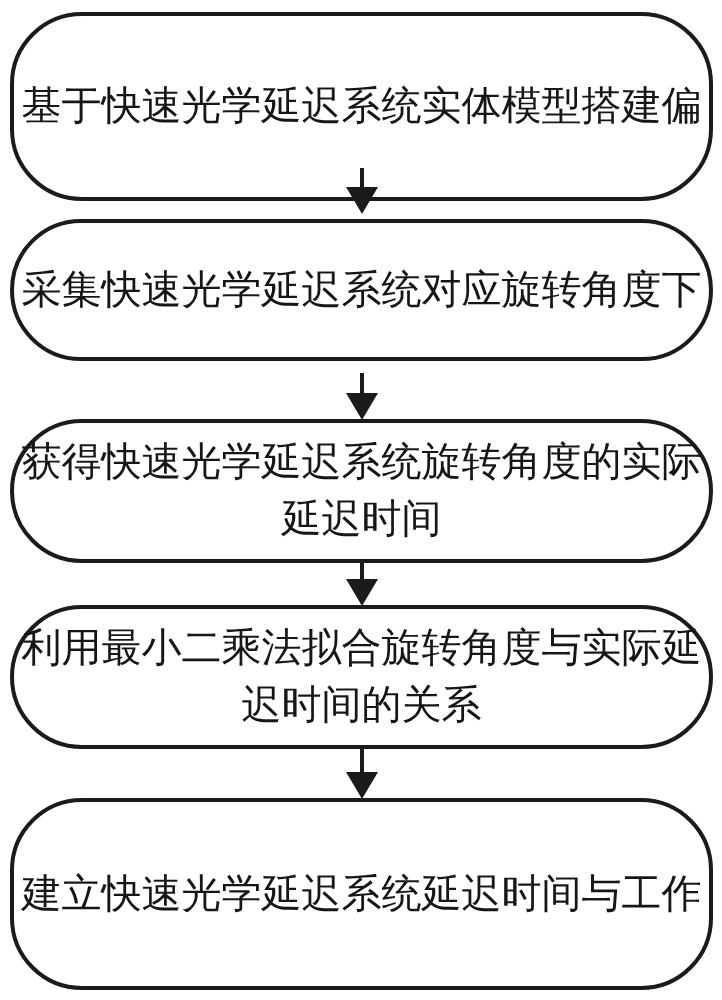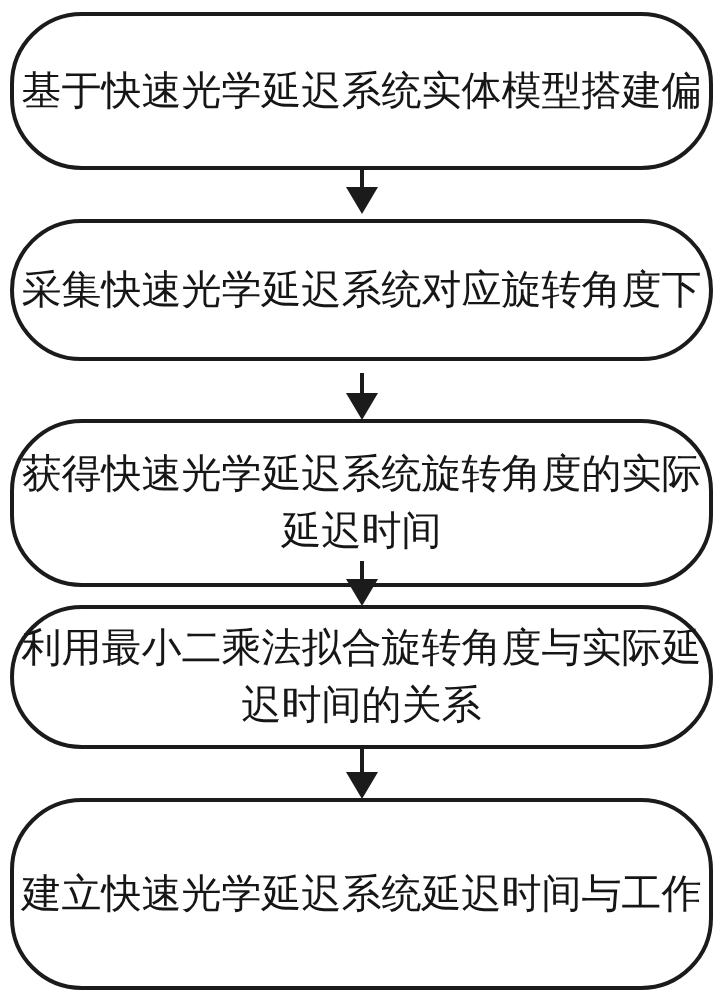--- a/index.html
+++ b/index.html
@@ -29,23 +29,23 @@
     justify-content: center;
     text-align: center;
     color: #161616;
     font-size: 40px;
     line-height: 1.42;
     letter-spacing: 0px;
   }
   .flow-box .line {
     white-space: nowrap;
   }
-  #box-1 { top: 12px;  height: 158px; }
+  #box-1 { top: 12px;  height: 189px; }
   #box-2 { top: 219px; height: 142px; }
-  #box-3 { top: 419px; height: 168px; }
+  #box-3 { top: 419px; height: 144px; }
   #box-4 { top: 605px; height: 144px; }
   #box-5 { top: 798px; height: 192px; gap: 33px; }
 
   .arrow {
     position: absolute;
     left: 345px;           
     width: 33px;
     display: flex;
     flex-direction: column;
     align-items: center;

